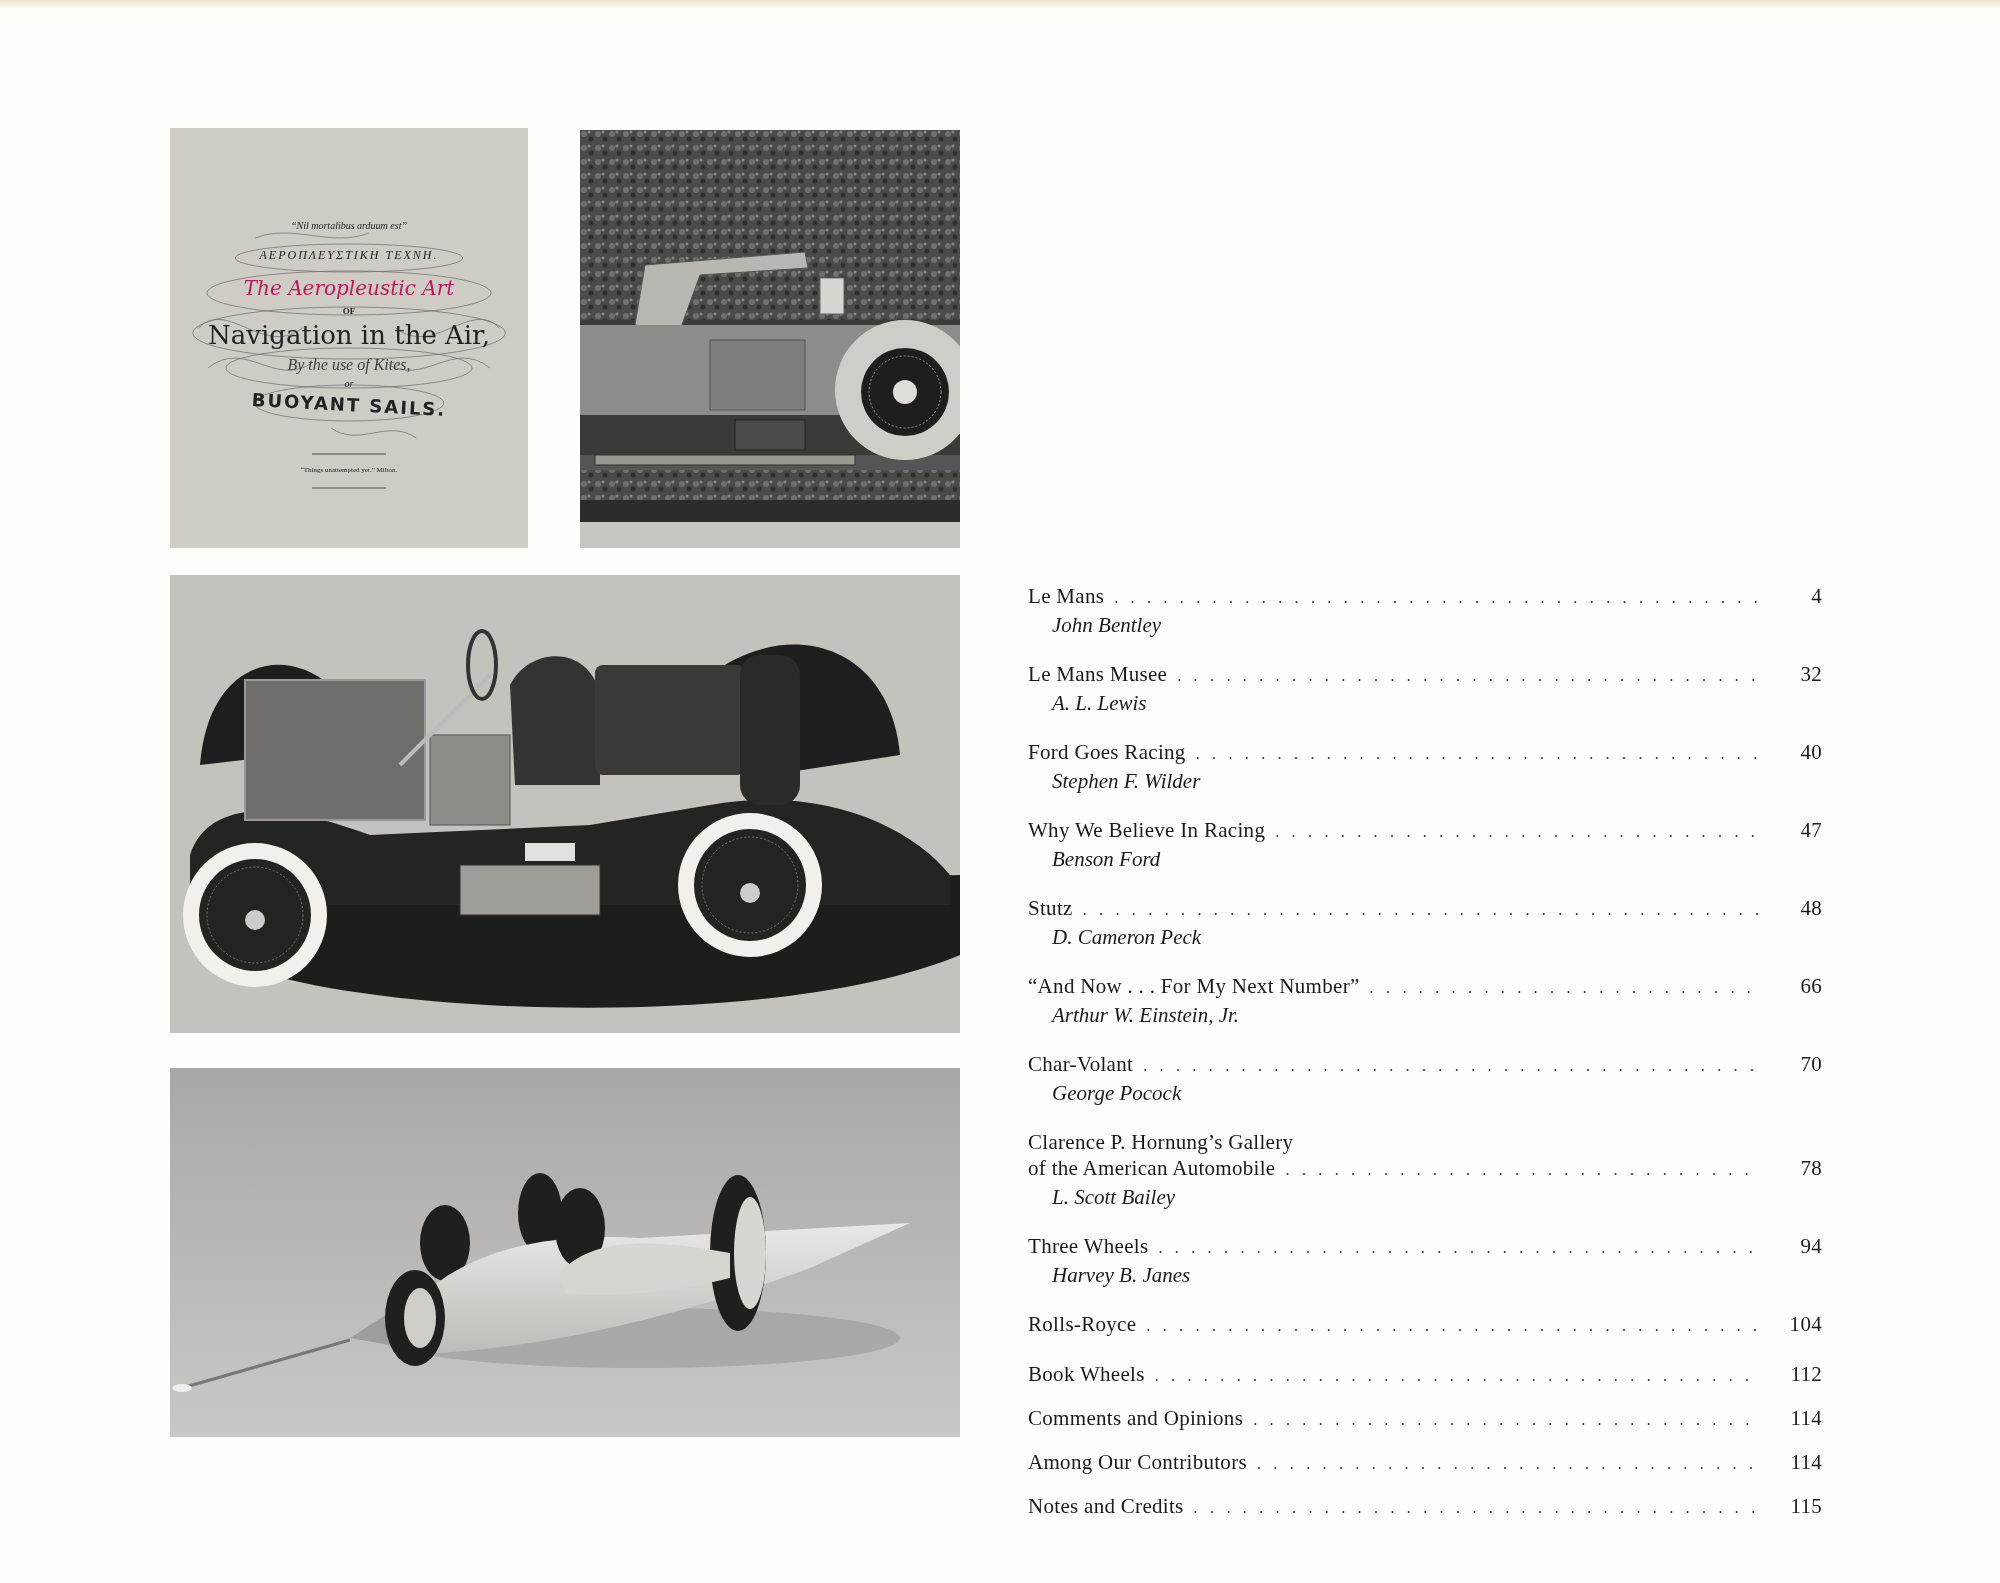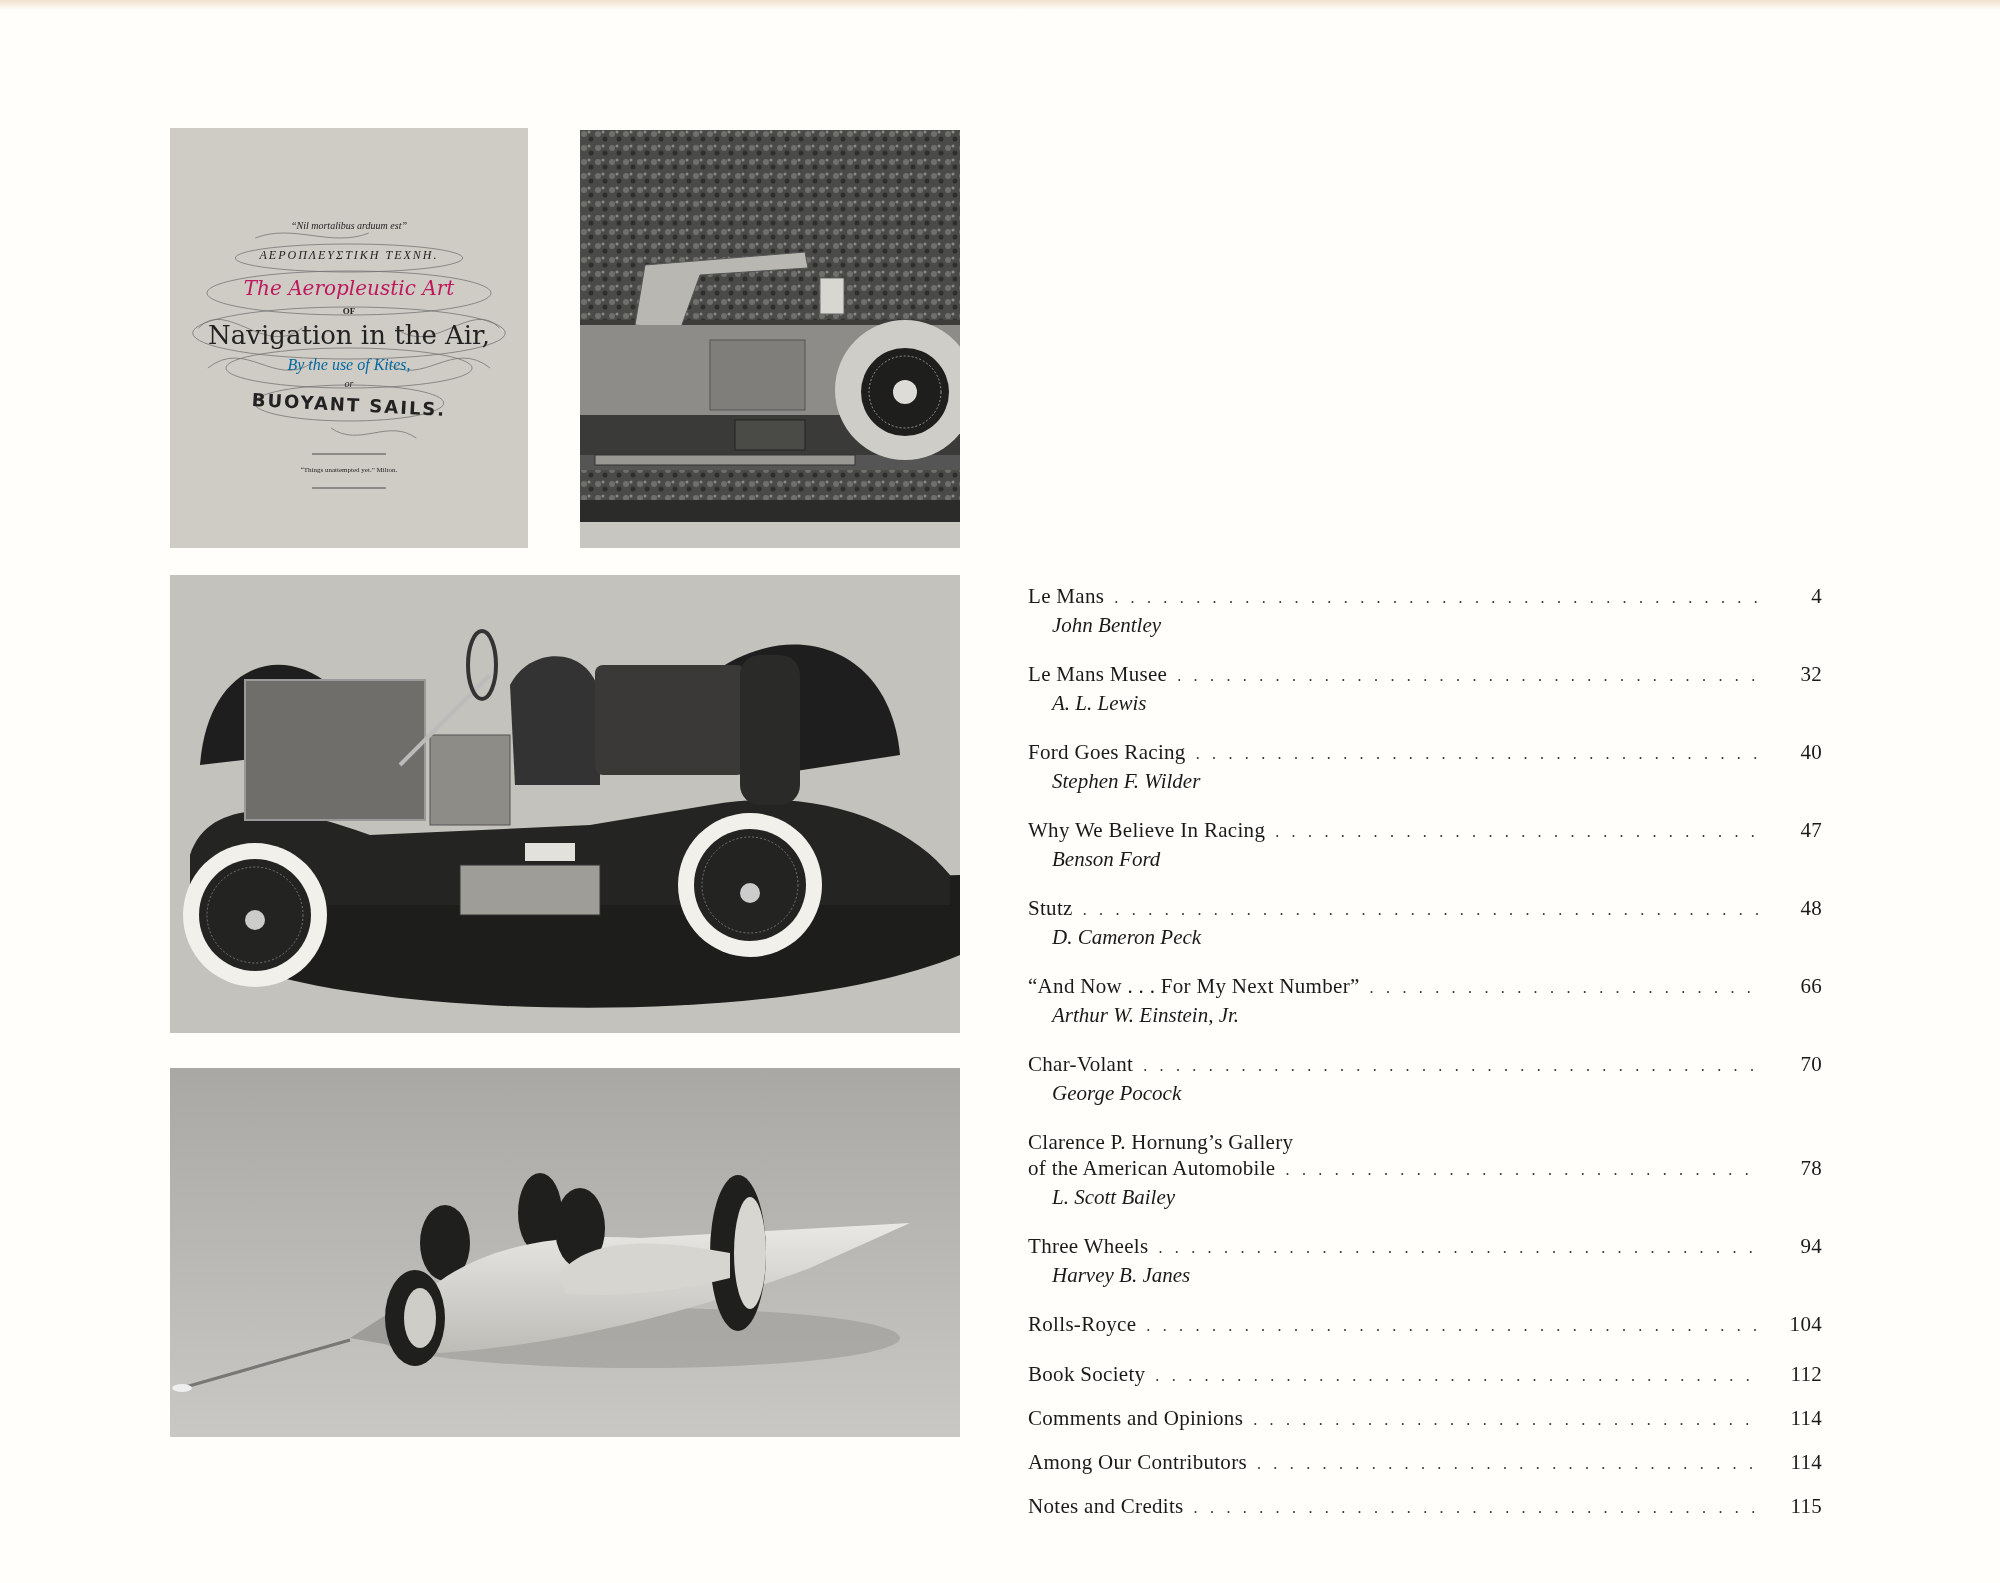--- a/index.html
+++ b/index.html
@@ -20,21 +20,21 @@
   #photo-touring { left:580px; top:130px; width:380px; height:418px; background:#555; }
   #photo-speedster { left:170px; top:575px; width:790px; height:458px; background:#c4c2bd; }
   #photo-streamliner { left:170px; top:1068px; width:790px; height:369px; background:#bdbcb8; }
 
   .engr-text { position:absolute; left:0; width:100%; text-align:center; color:#222; }
   .engr-motto { top:92px; font-size:10px; font-style:italic; }
   .engr-greek { top:120px; font-size:12px; letter-spacing:2px; font-style:italic; }
   .engr-l1 { top:148px; font-size:20px; font-style:italic; font-family:"DejaVu Serif",serif; color:#be185d; }
   .engr-of { top:178px; font-size:9px; font-weight:bold; }
   .engr-l2 { top:192px; font-size:26px; font-family:"DejaVu Serif",serif; }
-  .engr-l3 { top:228px; font-size:16px; font-style:italic; color:#0369a1; }
+  .engr-l3 { top:228px; font-size:16px; font-style:italic; color:#404040; }
   .engr-or { top:250px; font-size:10px; font-style:italic; }
   .engr-l4 { top:266px; font-size:18px; font-weight:bold; letter-spacing:2px; font-family:"DejaVu Sans",sans-serif; transform:rotate(3deg); }
   .engr-quote { top:338px; font-size:7px; }
 
   #toc { position:absolute; left:1028px; top:583px; width:794px; }
   .toc-entry { margin-bottom:22px; }
   .toc-line { display:flex; align-items:baseline; font-size:21px; line-height:26px; letter-spacing:0.3px; }
   .toc-title { white-space:nowrap; }
   .toc-dots { flex:1; overflow:hidden; white-space:nowrap; margin:0 14px 0 10px; letter-spacing:4.2px; font-size:16px; color:#333; }
   .toc-page { width:48px; text-align:right; white-space:nowrap; }
@@ -269,21 +269,21 @@
   <div class="toc-entry">
     <div class="toc-line">
       <span class="toc-title">Rolls-Royce</span>
       <span class="toc-dots">. . . . . . . . . . . . . . . . . . . . . . . . . . . . . . . . . . . . . . . . . . . . . . . . . . . . . . . . . . . . . . . . . . . . . . . . . . . . . . . . . . . . . . . . .</span>
       <span class="toc-page">104</span>
     </div>
   </div>
 
   <div class="toc-entry noauthor">
     <div class="toc-line">
-      <span class="toc-title">Book Society</span>
+      <span class="toc-title">Book Wheels</span>
       <span class="toc-dots">. . . . . . . . . . . . . . . . . . . . . . . . . . . . . . . . . . . . . . . . . . . . . . . . . . . . . . . . . . . . . . . . . . . . . . . . . . . . . . . . . . . . . . . . .</span>
       <span class="toc-page">112</span>
     </div>
   </div>
 
   <div class="toc-entry noauthor">
     <div class="toc-line">
       <span class="toc-title">Comments and Opinions</span>
       <span class="toc-dots">. . . . . . . . . . . . . . . . . . . . . . . . . . . . . . . . . . . . . . . . . . . . . . . . . . . . . . . . . . . . . . . . . . . . . . . . . . . . . . . . . . . . . . . . .</span>
       <span class="toc-page">114</span>

